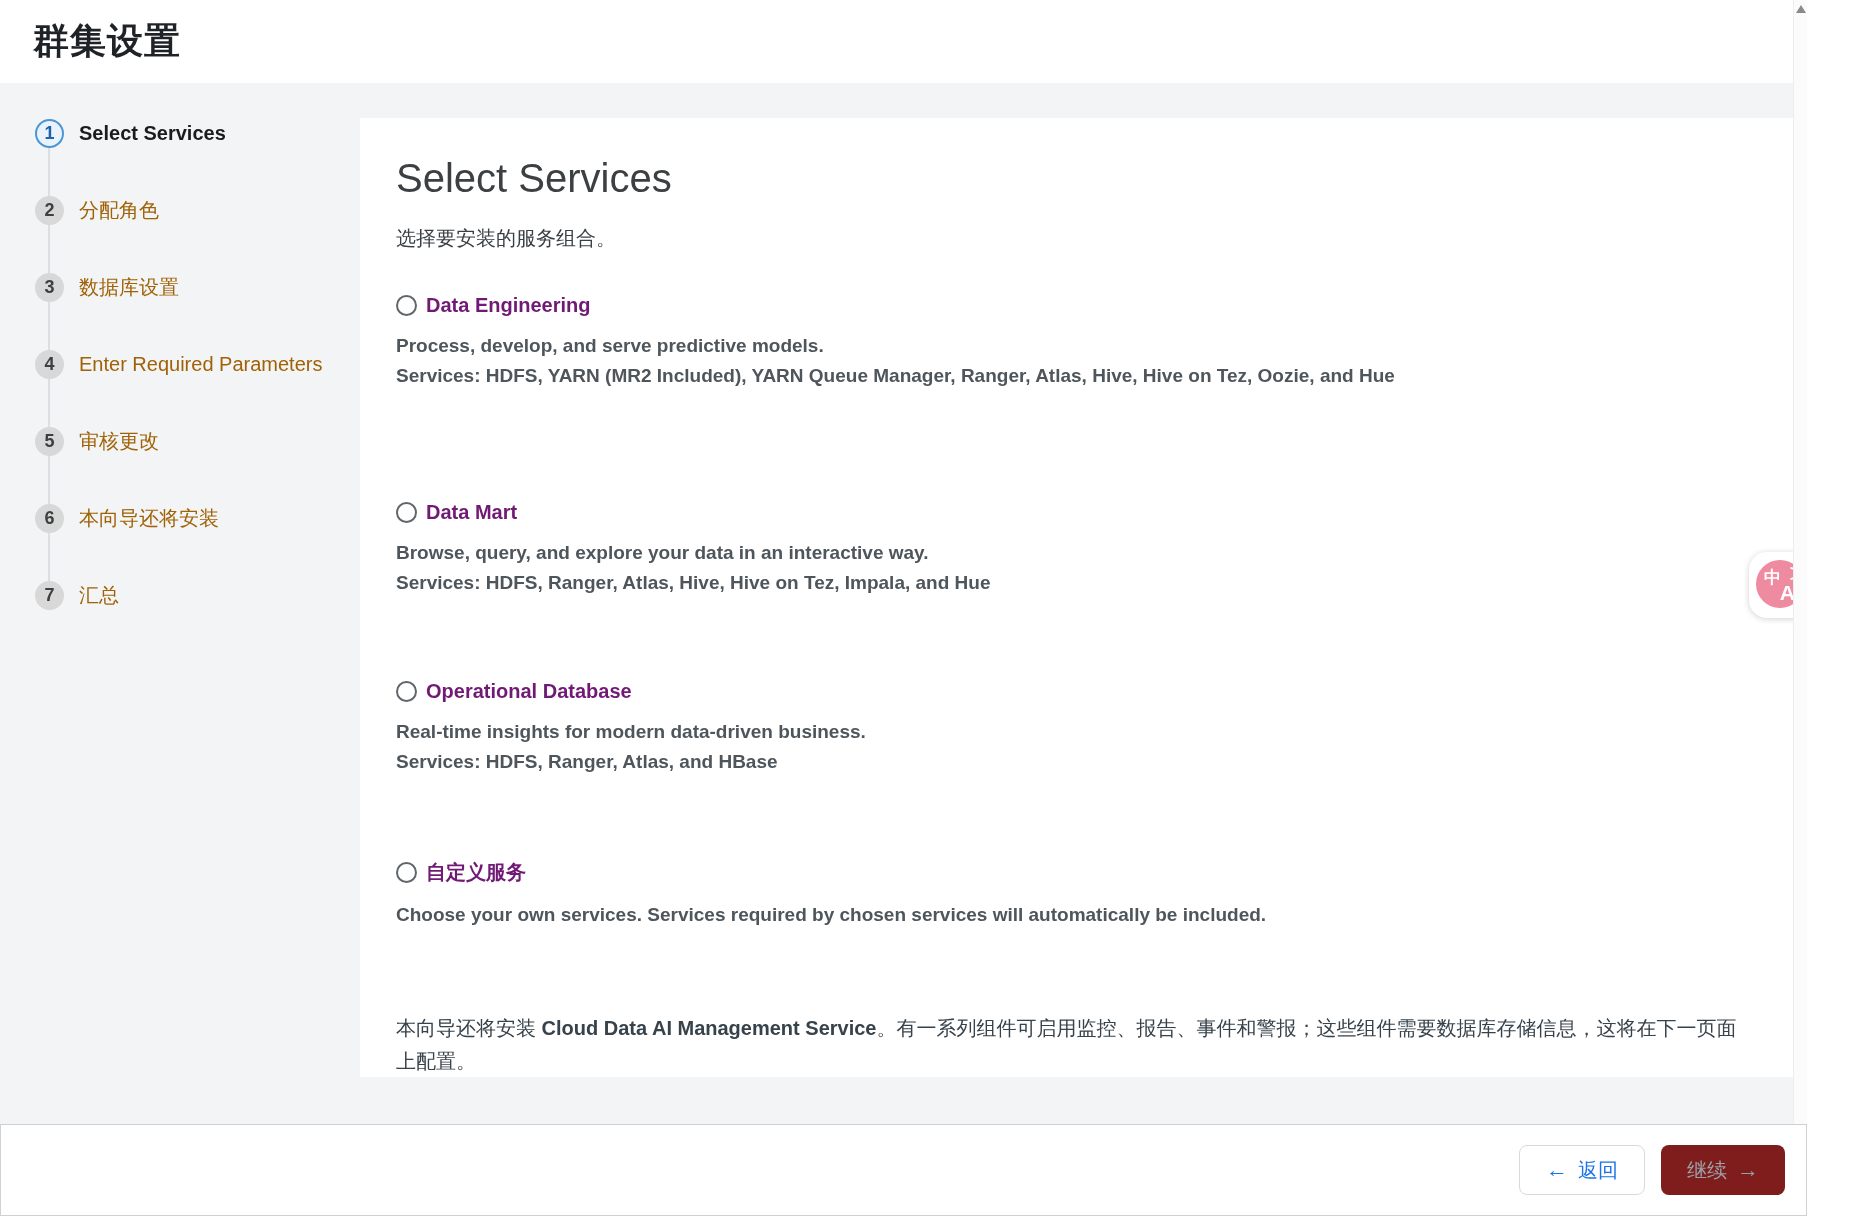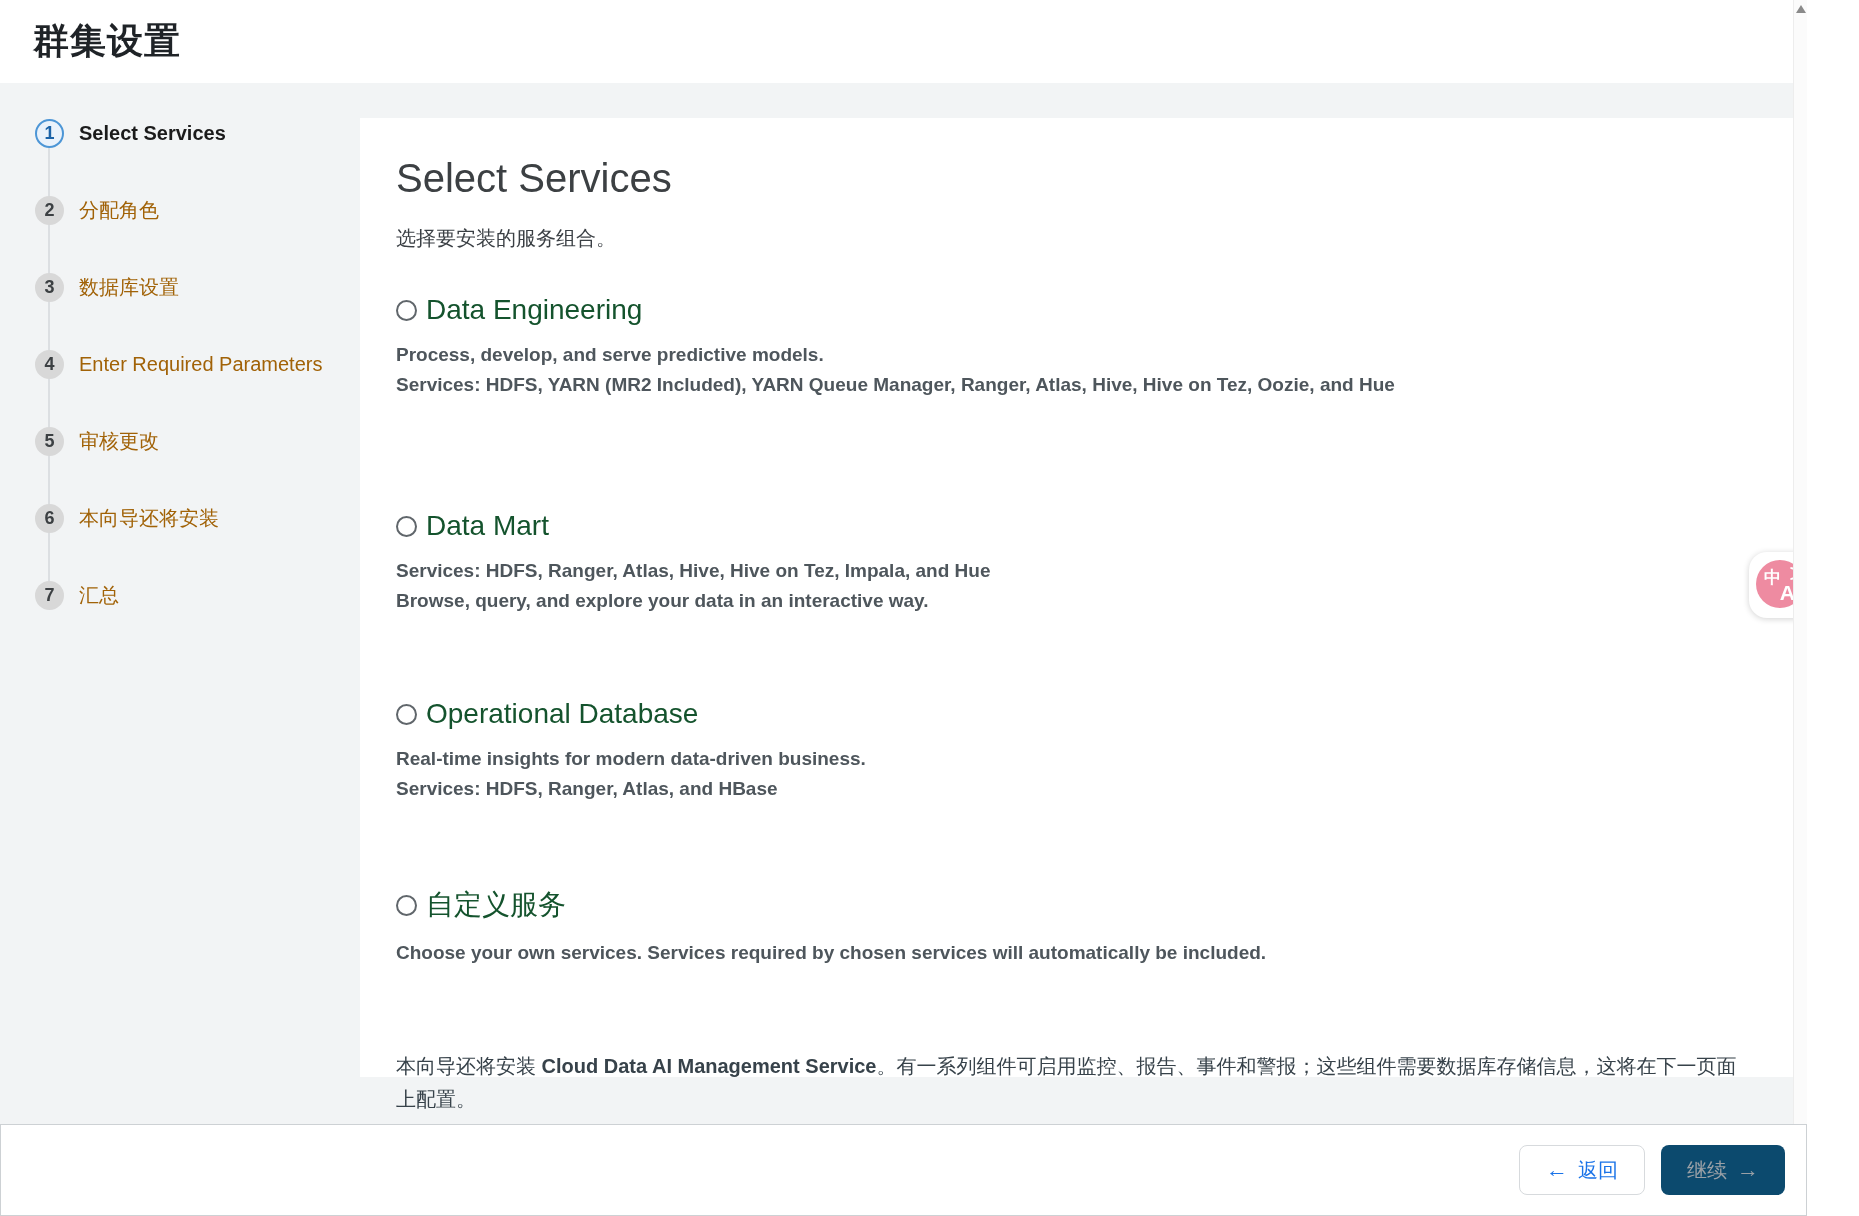--- a/index.html
+++ b/index.html
@@ -35,36 +35,36 @@
   .panel { flex:1; background:#ffffff; margin-top:35px; margin-bottom:47px;
     padding:38px 40px 0 36px; }
   .select-heading { font-size:40px; font-weight:300; color:#3c4043; margin-bottom:24px; }
   .subheading { font-size:20px; color:#3a3f44; margin-bottom:42px; }
 
   .option { margin-bottom:82px; }
   .option.gap-lg { margin-bottom:110px; }
   .option-head { display:flex; align-items:center; margin-bottom:14px; cursor:pointer; }
   .radio { width:21px; height:21px; border:2px solid #60666b; border-radius:50%;
     background:#fff; margin-right:9px; flex:0 0 21px; }
-  .option-label { font-size:28px; font-weight:400; color:#14532d; }
+  .option-label { font-size:20px; font-weight:700; color:#701a75; }
   .option-desc { font-size:19px; color:#4e565c; line-height:30px;font-weight:bold; }
   .option-desc div:empty { display:none; }
 
   .note { font-size:20px; color:#37424a; line-height:33px; max-width:1420px; }
   .note b { font-weight:700; }
 
   
   .footer { position:absolute; left:0; right:0; bottom:0; height:92px; background:#fff;
     border:1px solid #cdd1d4; display:flex; align-items:center;
     justify-content:flex-end; gap:16px; padding-right:21px; }
   .btn { height:50px; border-radius:8px; font-size:20px; display:flex;
     align-items:center; justify-content:center; gap:10px; padding:0 26px;
     font-family:"Liberation Sans", sans-serif; cursor:pointer; }
   .btn-back { background:#fff; border:1px solid #d7dadd; color:#1a73e8; }
-  .btn-continue { background:#0c4a6e; border:none; color:#9aa0a6; cursor:default; }
+  .btn-continue { background:#7f1d1d; border:none; color:#9aa0a6; cursor:default; }
   .btn .arrow { font-size:22px; line-height:1; }
 
   
   .scrollbar { position:absolute; top:0; right:0; width:14px; height:1124px;
     background:#fbfbfb; border-left:1px solid #ededed; }
   .scroll-up-arrow { position:absolute; top:5px; left:2px; width:0; height:0;
     border-left:5px solid transparent; border-right:5px solid transparent;
     border-bottom:8px solid #8a8a8a; }
 
   
@@ -139,22 +139,22 @@
           <div>Services: HDFS, YARN (MR2 Included), YARN Queue Manager, Ranger, Atlas, Hive, Hive on Tez, Oozie, and Hue</div>
         </div>
       </div>
 
       <div class="option">
         <div class="option-head">
           <div class="radio"></div>
           <div class="option-label">Data Mart</div>
         </div>
         <div class="option-desc">
+          <div>Browse, query, and explore your data in an interactive way.</div>
           <div>Services: HDFS, Ranger, Atlas, Hive, Hive on Tez, Impala, and Hue</div>
-          <div>Browse, query, and explore your data in an interactive way.</div>
         </div>
       </div>
 
       <div class="option">
         <div class="option-head">
           <div class="radio"></div>
           <div class="option-label">Operational Database</div>
         </div>
         <div class="option-desc">
           <div>Real-time insights for modern data-driven business.</div>

